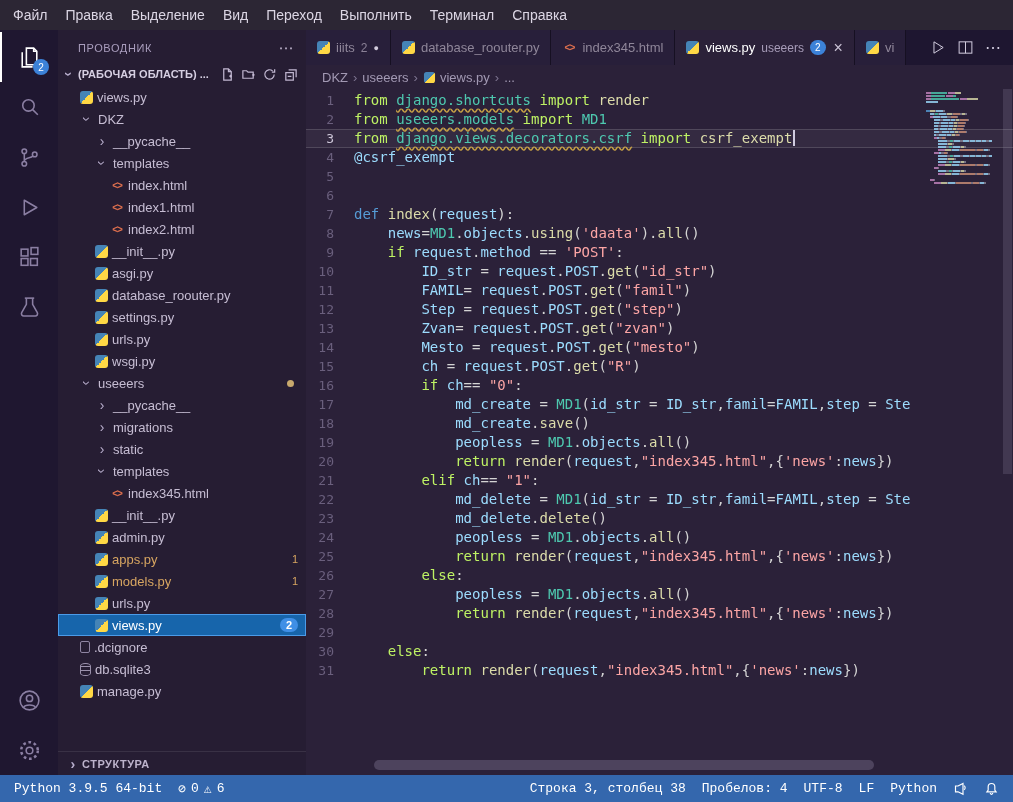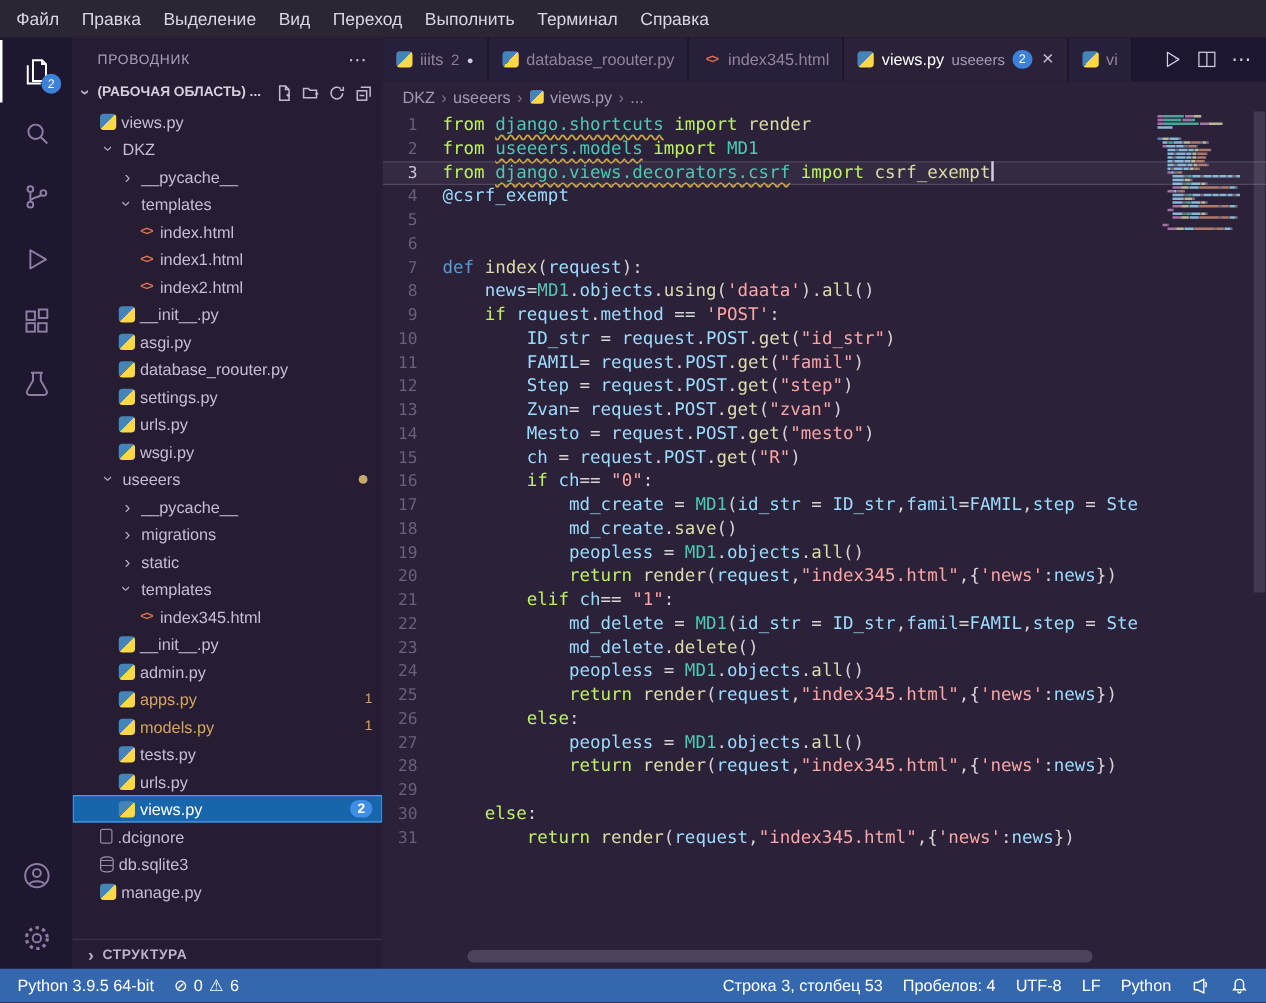--- a/index.html
+++ b/index.html
@@ -94,21 +94,21 @@
   .mm-line .tk-v{background:#9cdcfe}.mm-line .tk-c{background:#4ec9b0}.mm-line .tk-s{background:#ce9178}
   .mm-line .tk-p{background:#8a8496}
   .vscroll { position:absolute; top:0; right:1px; width:9px; height:385px; background:rgba(150,140,170,0.22); }
   .hscroll { position:absolute; bottom:5px; left:68px; right:95px; height:10px; }
   .hthumb { width:92%; height:100%; background:rgba(150,140,170,0.32); border-radius:5px; }
 
   
   .statusbar { flex:0 0 27px; background:#3467ad; display:flex; align-items:center; justify-content:space-between;
                color:#ffffff; font-size:13px; padding:0 6px; }
   .sb-left, .sb-right { display:flex; align-items:center; }
-  .sb-item { padding:0 8px; display:flex; align-items:center; gap:5px; }
+  .sb-item { padding:0 8px; display:flex; align-items:center; gap:5px;font-family:Liberation Mono, monospace; }
   .sb-ico { font-size:13px; }
   .sb-right svg { width:15px; height:15px; stroke:#fff; fill:none; stroke-width:1.4; }
 </style>
 </head>
 <body>
 
 <div class="app">
 
   <div class="menubar">
       <span class="menu-item">Файл</span>
@@ -299,24 +299,20 @@
           </div>
           <div class="tree-item warn" style="padding-left: 37px;">
             <span class="fi fi-py"></span>
             <span class="tlabel">apps.py</span>
             <span class="tbadge">1</span>
           </div>
           <div class="tree-item warn" style="padding-left: 37px;">
             <span class="fi fi-py"></span>
             <span class="tlabel">models.py</span>
             <span class="tbadge">1</span>
-          </div>
-          <div class="tree-item" style="padding-left: 37px;">
-            <span class="fi fi-py"></span>
-            <span class="tlabel">tests.py</span>
           </div>
           <div class="tree-item" style="padding-left: 37px;">
             <span class="fi fi-py"></span>
             <span class="tlabel">urls.py</span>
           </div>
           <div class="tree-item selected" style="padding-left: 37px;">
             <span class="fi fi-py"></span>
             <span class="tlabel">views.py</span>
             <span class="tbadge sel">2</span>
           </div>
@@ -479,21 +475,21 @@
     <div class="sb-left">
       <span class="sb-item">Python 3.9.5 64-bit</span>
       <span class="sb-item">
         <span class="sb-ico">⊘</span>
         <span>0</span>
         <span class="sb-ico">⚠</span>
         <span>6</span>
       </span>
     </div>
     <div class="sb-right">
-      <span class="sb-item">Строка 3, столбец 53</span>
+      <span class="sb-item">Строка 3, столбец 38</span>
       <span class="sb-item">Пробелов: 4</span>
       <span class="sb-item">UTF-8</span>
       <span class="sb-item">LF</span>
       <span class="sb-item">Python</span>
       <span class="sb-item">
         <svg viewBox="0 0 18 18">
           <path d="M3 10v4h3l6 3V4L6 7H3z" transform="translate(0 -1)"></path>
             <path d="M13.5 7a3.5 3.5 0 0 1 0 5" transform="translate(0 -1.5)"></path>
         </svg>
       </span>

